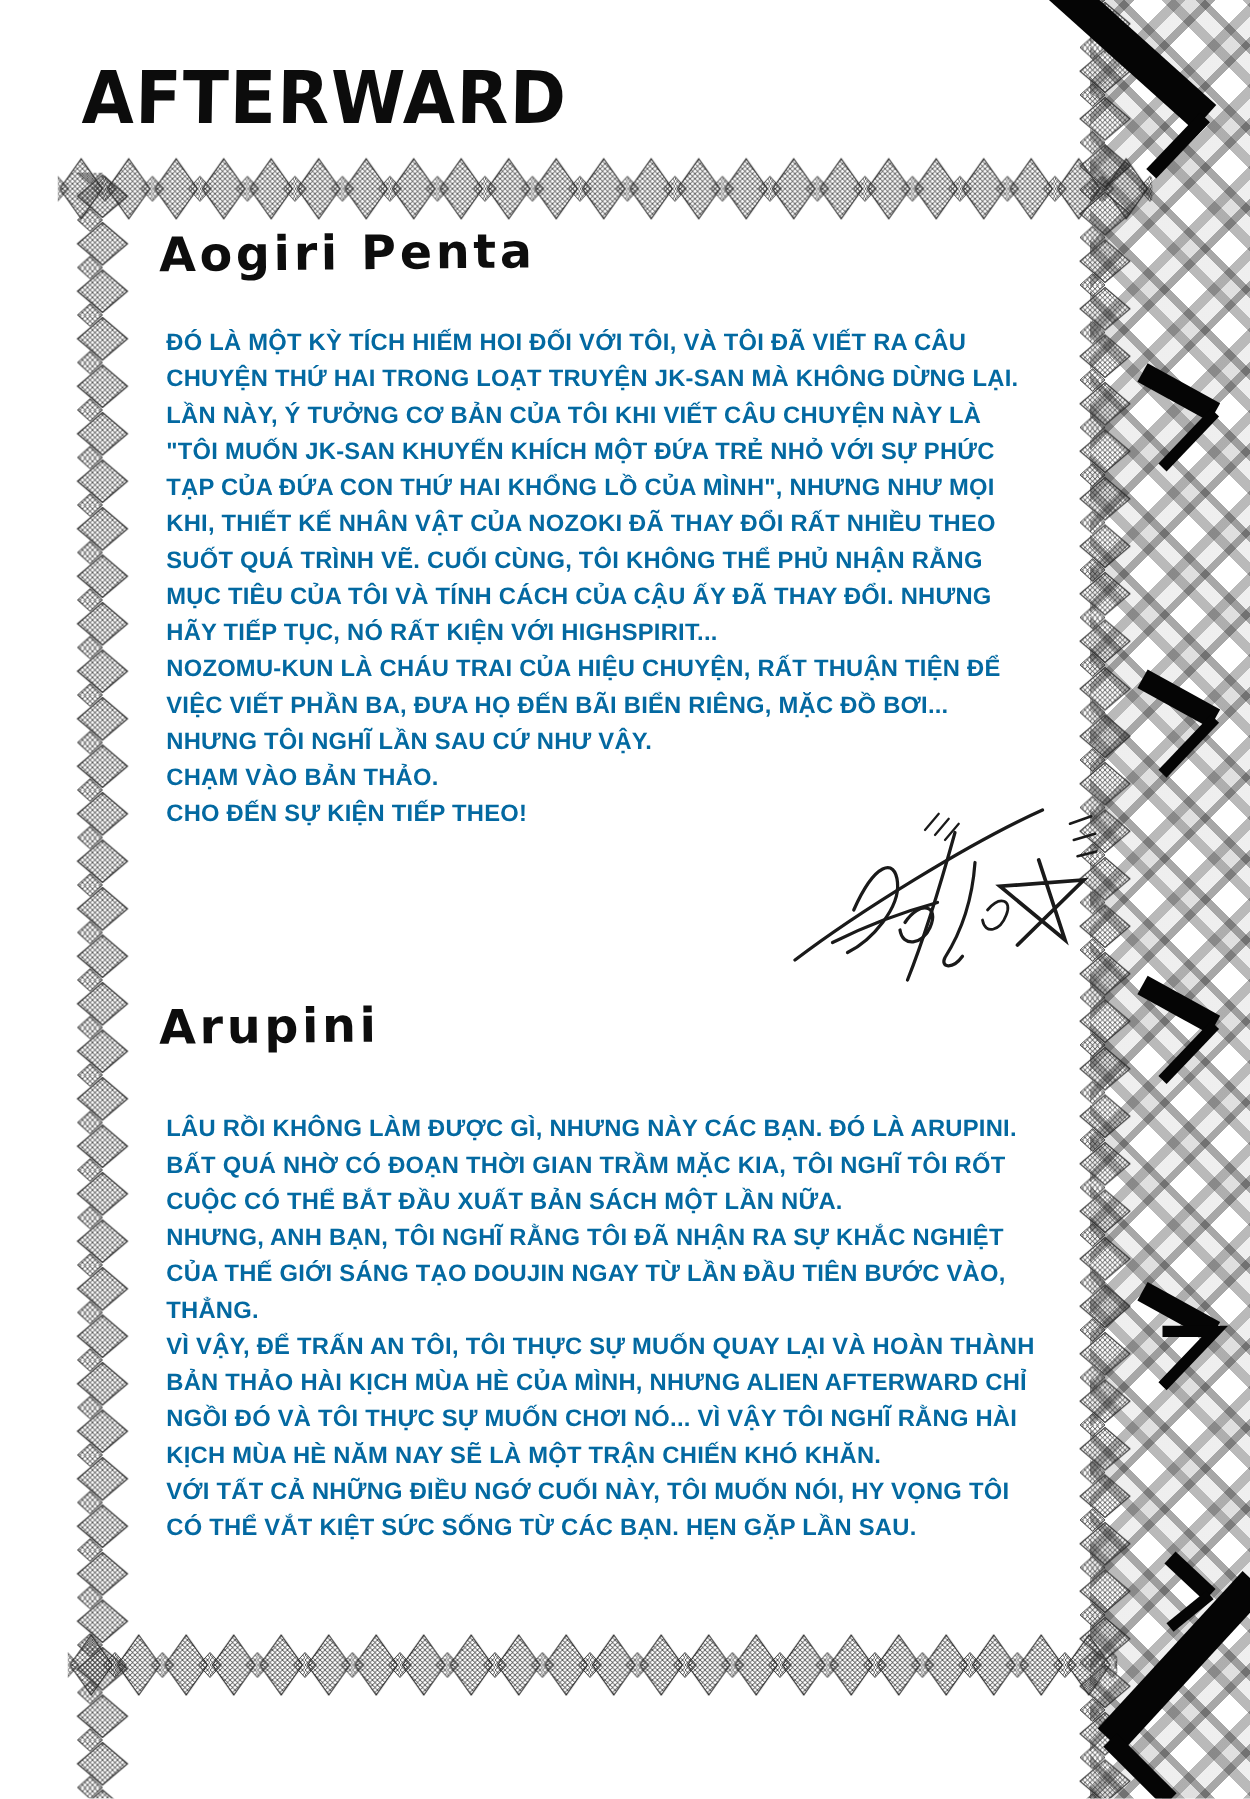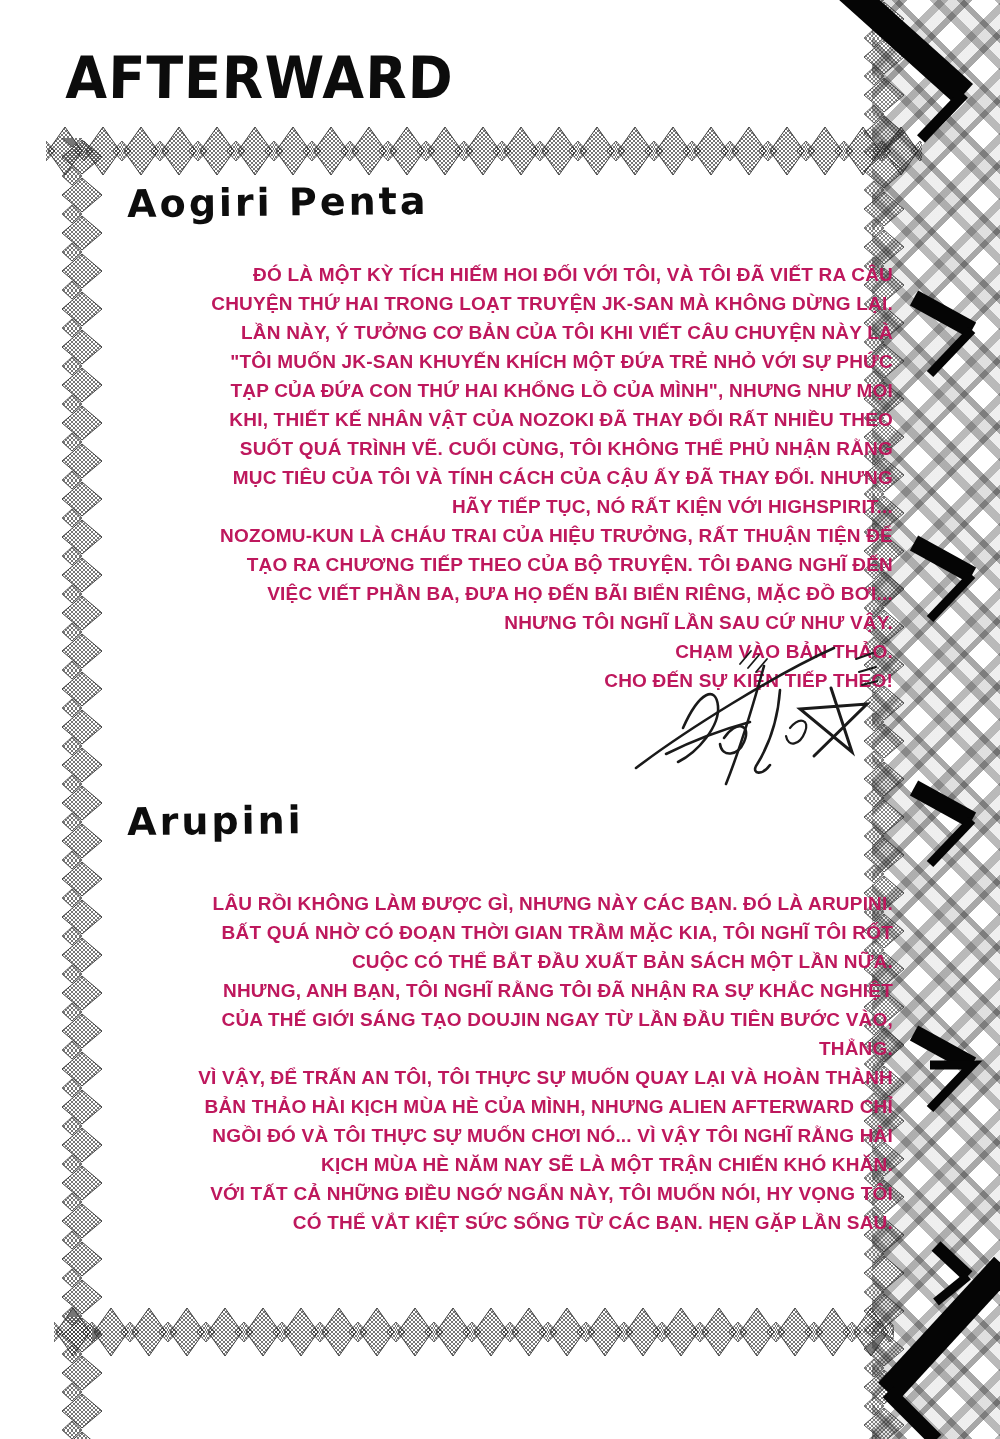--- a/index.html
+++ b/index.html
@@ -22,21 +22,21 @@
     font-family:"DejaVu Sans", sans-serif;
     font-weight:700;font-size:38px;letter-spacing:3px;color:#0d0d0d;
     transform:rotate(-0.6deg);transform-origin:left top;
   }
   #author1{top:182px;}
   #author2{top:800px;}
   
   .para{
     left:133px;width:760px;
     font-weight:700;font-size:19px;line-height:29px;letter-spacing:0.2px;
-    color:#be185d;white-space:nowrap;text-align:right;
+    color:#0369a1;white-space:nowrap;
   }
   #para1{top:260px;}
   #para2{top:889px;}
   .para .tl{height:29px;}
   
   .dec{display:block;}
   #band-top{left:46px;top:123px;}
   #band-left{left:54px;top:138px;}
   #band-bottom{left:54px;top:1304px;}
   #right-edge-chain{left:856px;top:0px;opacity:.9;}
@@ -136,22 +136,21 @@
 <div id="para1" class="abs para">
     <div class="tl">ĐÓ LÀ MỘT KỲ TÍCH HIẾM HOI ĐỐI VỚI TÔI, VÀ TÔI ĐÃ VIẾT RA CÂU</div>
     <div class="tl">CHUYỆN THỨ HAI TRONG LOẠT TRUYỆN JK-SAN MÀ KHÔNG DỪNG LẠI.</div>
     <div class="tl">LẦN NÀY, Ý TƯỞNG CƠ BẢN CỦA TÔI KHI VIẾT CÂU CHUYỆN NÀY LÀ</div>
     <div class="tl">"TÔI MUỐN JK-SAN KHUYẾN KHÍCH MỘT ĐỨA TRẺ NHỎ VỚI SỰ PHỨC</div>
     <div class="tl">TẠP CỦA ĐỨA CON THỨ HAI KHỔNG LỒ CỦA MÌNH", NHƯNG NHƯ MỌI</div>
     <div class="tl">KHI, THIẾT KẾ NHÂN VẬT CỦA NOZOKI ĐÃ THAY ĐỔI RẤT NHIỀU THEO</div>
     <div class="tl">SUỐT QUÁ TRÌNH VẼ. CUỐI CÙNG, TÔI KHÔNG THỂ PHỦ NHẬN RẰNG</div>
     <div class="tl">MỤC TIÊU CỦA TÔI VÀ TÍNH CÁCH CỦA CẬU ẤY ĐÃ THAY ĐỔI. NHƯNG</div>
     <div class="tl">HÃY TIẾP TỤC, NÓ RẤT KIỆN VỚI HIGHSPIRIT...</div>
-    <div class="tl">NOZOMU-KUN LÀ CHÁU TRAI CỦA HIỆU TRƯỞNG, RẤT THUẬN TIỆN ĐỂ</div>
-    <div class="tl">TẠO RA CHƯƠNG TIẾP THEO CỦA BỘ TRUYỆN. TÔI ĐANG NGHĨ ĐẾN</div>
+    <div class="tl">NOZOMU-KUN LÀ CHÁU TRAI CỦA HIỆU CHUYỆN, RẤT THUẬN TIỆN ĐỂ</div>
     <div class="tl">VIỆC VIẾT PHẦN BA, ĐƯA HỌ ĐẾN BÃI BIỂN RIÊNG, MẶC ĐỒ BƠI...</div>
     <div class="tl">NHƯNG TÔI NGHĨ LẦN SAU CỨ NHƯ VẬY.</div>
     <div class="tl">CHẠM VÀO BẢN THẢO.</div>
     <div class="tl">CHO ĐẾN SỰ KIỆN TIẾP THEO!</div>
   </div>
 
 <svg id="signature" class="abs dec" width="250" height="160" viewBox="0 0 250 160" fill="none" stroke="#1a1a1a" stroke-linecap="round" stroke-width="2.6">
   <path d="M8,136 C58,98 148,42 206,16"></path>
   <path d="M55,96 C72,58 88,54 90,74 C92,94 70,120 50,130"></path>
   <path d="M38,122 C70,106 100,96 122,90"></path>
@@ -169,15 +168,15 @@
     <div class="tl">LÂU RỒI KHÔNG LÀM ĐƯỢC GÌ, NHƯNG NÀY CÁC BẠN. ĐÓ LÀ ARUPINI.</div>
     <div class="tl">BẤT QUÁ NHỜ CÓ ĐOẠN THỜI GIAN TRẦM MẶC KIA, TÔI NGHĨ TÔI RỐT</div>
     <div class="tl">CUỘC CÓ THỂ BẮT ĐẦU XUẤT BẢN SÁCH MỘT LẦN NỮA.</div>
     <div class="tl">NHƯNG, ANH BẠN, TÔI NGHĨ RẰNG TÔI ĐÃ NHẬN RA SỰ KHẮC NGHIỆT</div>
     <div class="tl">CỦA THẾ GIỚI SÁNG TẠO DOUJIN NGAY TỪ LẦN ĐẦU TIÊN BƯỚC VÀO,</div>
     <div class="tl">THẲNG.</div>
     <div class="tl">VÌ VẬY, ĐỂ TRẤN AN TÔI, TÔI THỰC SỰ MUỐN QUAY LẠI VÀ HOÀN THÀNH</div>
     <div class="tl">BẢN THẢO HÀI KỊCH MÙA HÈ CỦA MÌNH, NHƯNG ALIEN AFTERWARD CHỈ</div>
     <div class="tl">NGỒI ĐÓ VÀ TÔI THỰC SỰ MUỐN CHƠI NÓ... VÌ VẬY TÔI NGHĨ RẰNG HÀI</div>
     <div class="tl">KỊCH MÙA HÈ NĂM NAY SẼ LÀ MỘT TRẬN CHIẾN KHÓ KHĂN.</div>
-    <div class="tl">VỚI TẤT CẢ NHỮNG ĐIỀU NGỚ NGẨN NÀY, TÔI MUỐN NÓI, HY VỌNG TÔI</div>
+    <div class="tl">VỚI TẤT CẢ NHỮNG ĐIỀU NGỚ CUỐI NÀY, TÔI MUỐN NÓI, HY VỌNG TÔI</div>
     <div class="tl">CÓ THỂ VẮT KIỆT SỨC SỐNG TỪ CÁC BẠN. HẸN GẶP LẦN SAU.</div>
   </div>
 
 </body></html>

